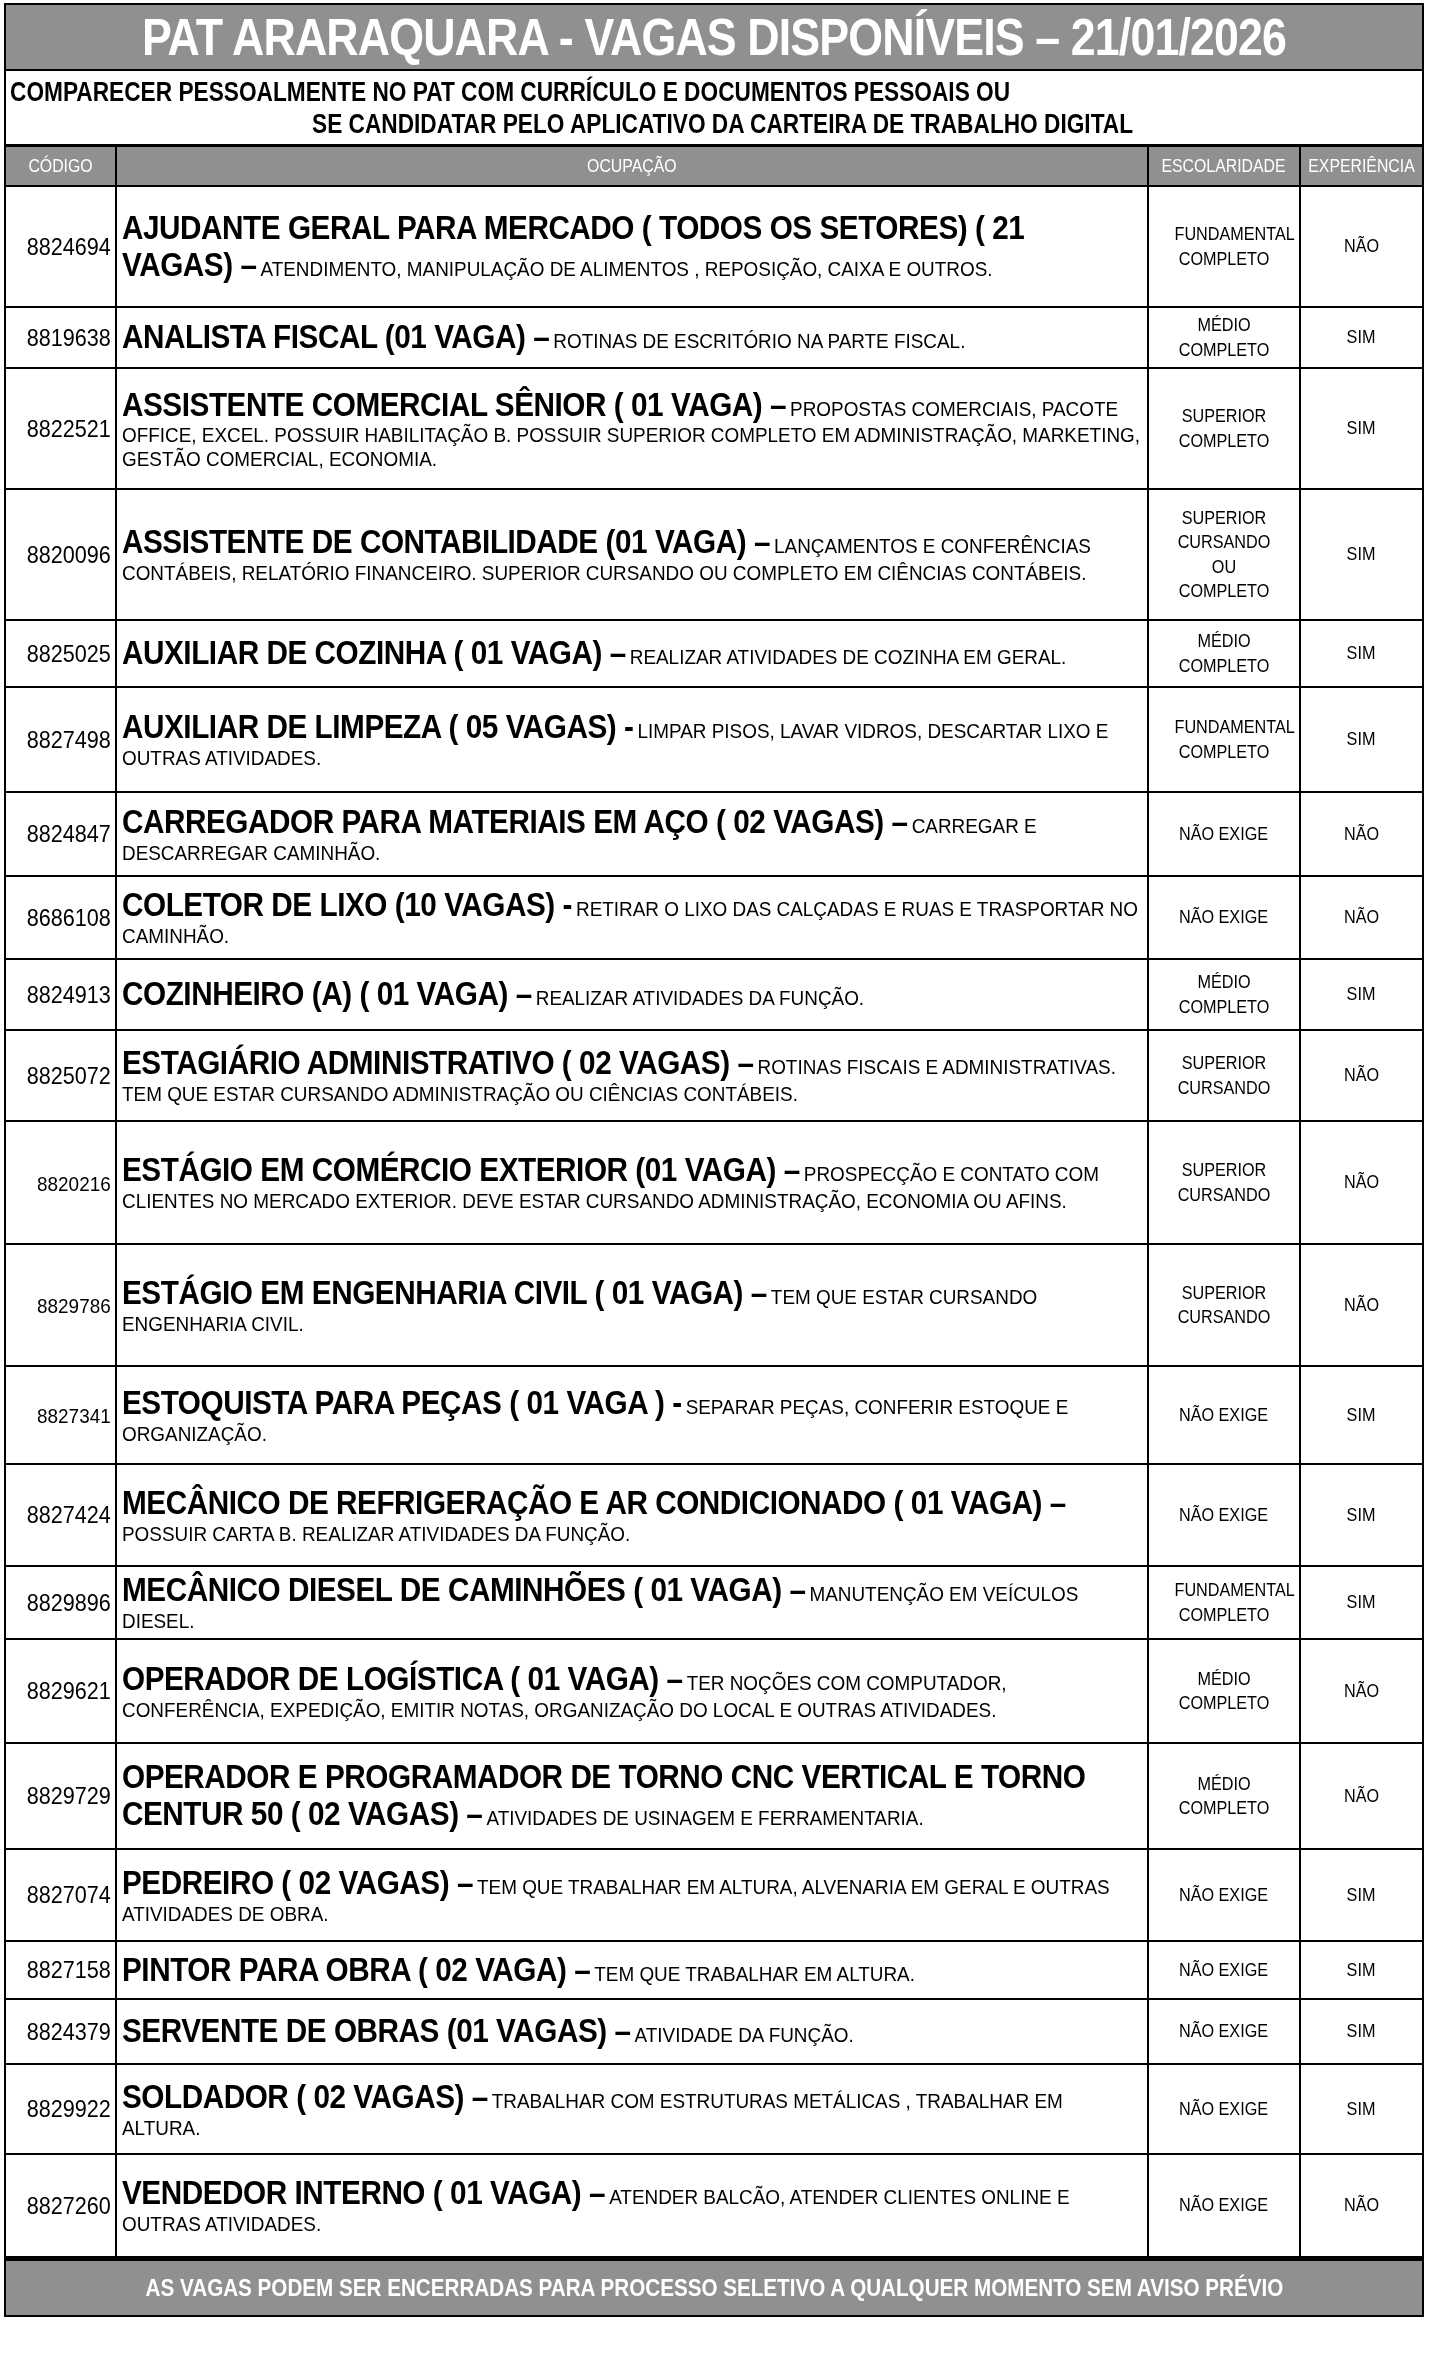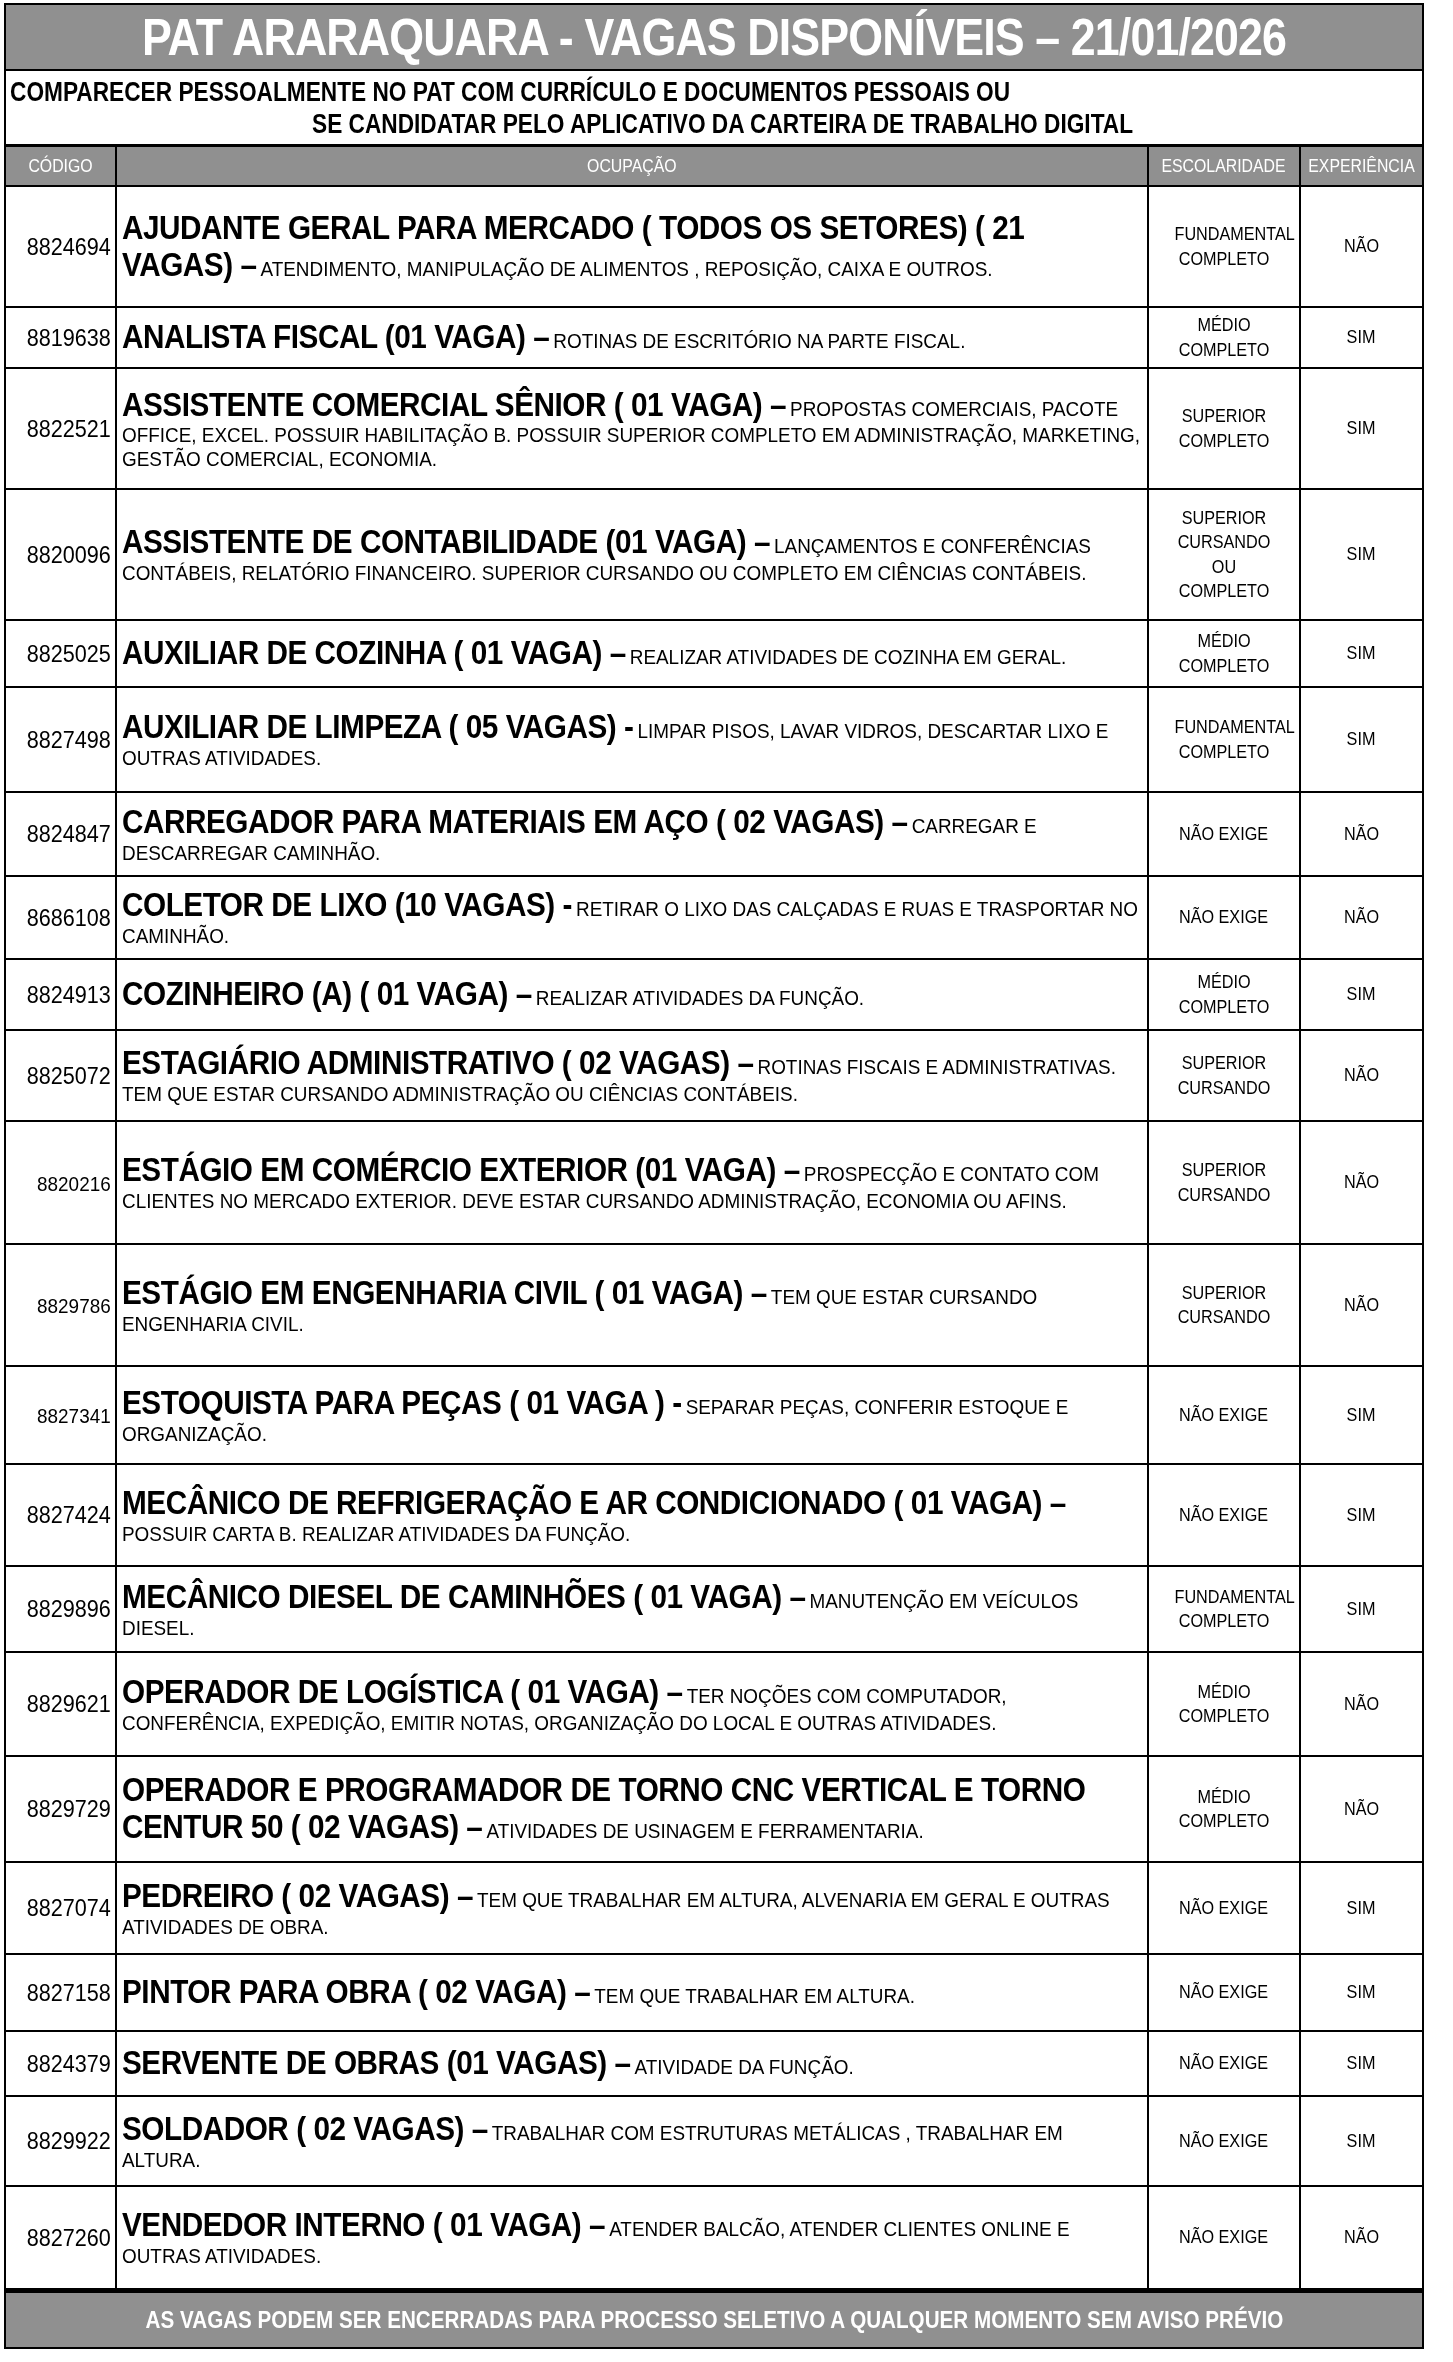--- a/index.html
+++ b/index.html
@@ -147,21 +147,21 @@
           <td class="occ"><div class="occ-inner"><span class="job">ESTOQUISTA PARA PEÇAS ( 01 VAGA ) -</span> <span class="desc">SEPARAR PEÇAS, CONFERIR ESTOQUE E ORGANIZAÇÃO.</span></div></td>
           <td class="esc"><span style="max-width: 110px;">NÃO EXIGE</span></td>
           <td class="exp"><span>SIM</span></td>
         </tr>
         <tr style="height: 102px;">
           <td class="code"><span>8827424</span></td>
           <td class="occ"><div class="occ-inner"><span class="job">MECÂNICO DE REFRIGERAÇÃO E AR CONDICIONADO ( 01 VAGA) –</span> <span class="desc">POSSUIR CARTA B. REALIZAR ATIVIDADES DA FUNÇÃO.</span></div></td>
           <td class="esc"><span style="max-width: 110px;">NÃO EXIGE</span></td>
           <td class="exp"><span>SIM</span></td>
         </tr>
-        <tr style="height: 86px;">
+        <tr style="height: 73px;">
           <td class="code"><span>8829896</span></td>
           <td class="occ"><div class="occ-inner"><span class="job">MECÂNICO DIESEL DE CAMINHÕES ( 01 VAGA) –</span> <span class="desc">MANUTENÇÃO EM VEÍCULOS DIESEL.</span></div></td>
           <td class="esc"><span style="max-width: 110px;">FUNDAMENTAL COMPLETO</span></td>
           <td class="exp"><span>SIM</span></td>
         </tr>
         <tr style="height: 104px;">
           <td class="code"><span>8829621</span></td>
           <td class="occ"><div class="occ-inner"><span class="job">OPERADOR DE LOGÍSTICA ( 01 VAGA) –</span> <span class="desc">TER NOÇÕES COM COMPUTADOR, CONFERÊNCIA, EXPEDIÇÃO,  EMITIR NOTAS, ORGANIZAÇÃO DO LOCAL E OUTRAS ATIVIDADES.</span></div></td>
           <td class="esc"><span style="max-width: 110px;">MÉDIO COMPLETO</span></td>
           <td class="exp"><span>NÃO</span></td>
@@ -171,21 +171,21 @@
           <td class="occ"><div class="occ-inner"><span class="job">OPERADOR E PROGRAMADOR DE TORNO CNC VERTICAL E TORNO CENTUR 50 ( 02 VAGAS) –</span> <span class="desc">ATIVIDADES DE USINAGEM E FERRAMENTARIA.</span></div></td>
           <td class="esc"><span style="max-width: 110px;">MÉDIO COMPLETO</span></td>
           <td class="exp"><span>NÃO</span></td>
         </tr>
         <tr style="height: 92px;">
           <td class="code"><span>8827074</span></td>
           <td class="occ"><div class="occ-inner"><span class="job">PEDREIRO ( 02 VAGAS) –</span> <span class="desc">TEM QUE TRABALHAR EM ALTURA, ALVENARIA EM GERAL E OUTRAS ATIVIDADES DE OBRA.</span></div></td>
           <td class="esc"><span style="max-width: 110px;">NÃO EXIGE</span></td>
           <td class="exp"><span>SIM</span></td>
         </tr>
-        <tr style="height: 77px; margin-top: 20px;">
+        <tr style="height: 58px; margin-top: 20px;">
           <td class="code"><span>8827158</span></td>
           <td class="occ"><div class="occ-inner"><span class="job">PINTOR PARA OBRA ( 02 VAGA) –</span> <span class="desc">TEM QUE TRABALHAR EM ALTURA.</span></div></td>
           <td class="esc"><span style="max-width: 110px;">NÃO EXIGE</span></td>
           <td class="exp"><span>SIM</span></td>
         </tr>
         <tr style="height: 65px;">
           <td class="code"><span>8824379</span></td>
           <td class="occ"><div class="occ-inner"><span class="job">SERVENTE DE OBRAS (01 VAGAS) –</span> <span class="desc">ATIVIDADE DA FUNÇÃO.</span></div></td>
           <td class="esc"><span style="max-width: 110px;">NÃO EXIGE</span></td>
           <td class="exp"><span>SIM</span></td>

